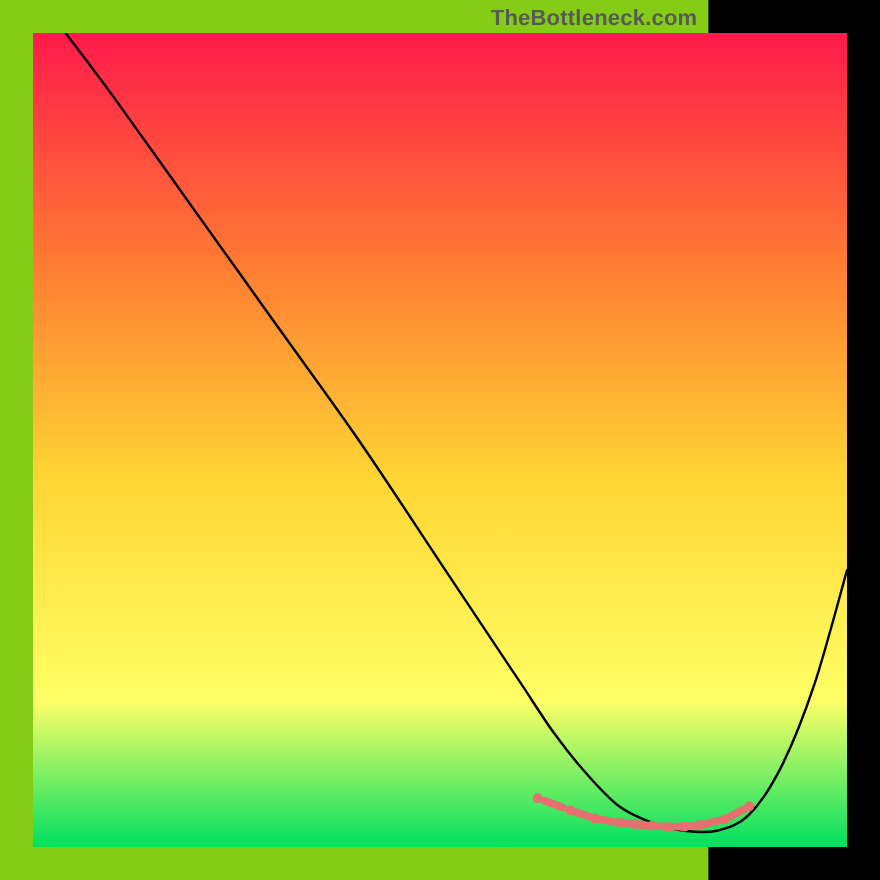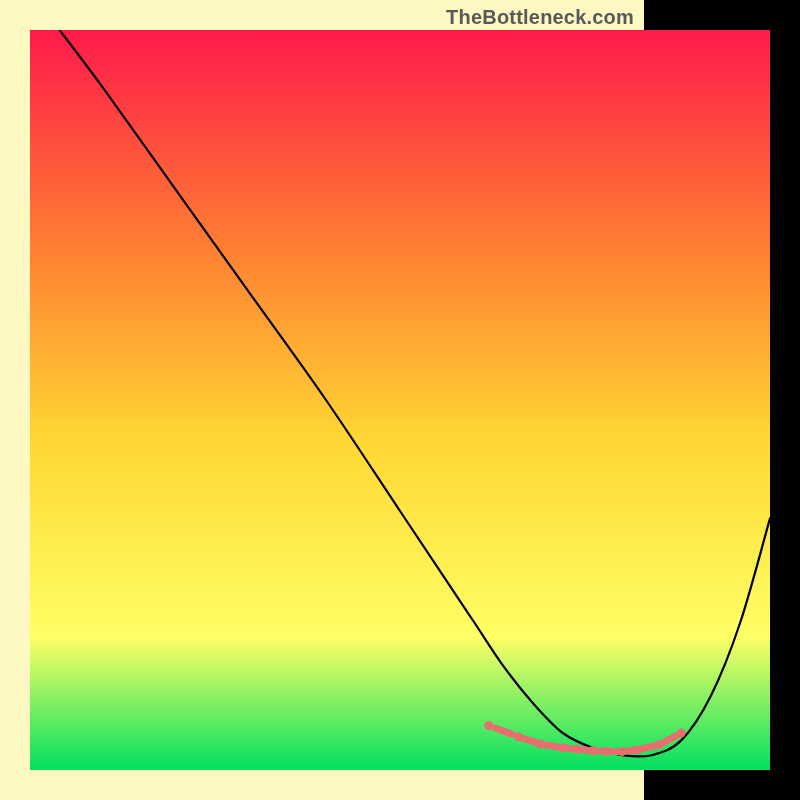--- a/index.html
+++ b/index.html
@@ -1,21 +1,21 @@
 <!DOCTYPE html>
 <html><head>
 <meta charset="utf-8">
 <style>
   * { margin: 0; padding: 0; box-sizing: border-box; }
   html, body { width: 800px; height: 800px; overflow: hidden; background: #000; }
   .frame {
     position: relative;
     width: 644px;
     height: 800px;
-    background: #fef9c3;
+    background: #84cc16;
   }
   .watermark {
     position: absolute;
     top: 6px;
     right: 10px;
     font-family: Arial, Helvetica, sans-serif;
     font-size: 20px;
     font-weight: 700;
     color: #595959;
     letter-spacing: 0.2px;

